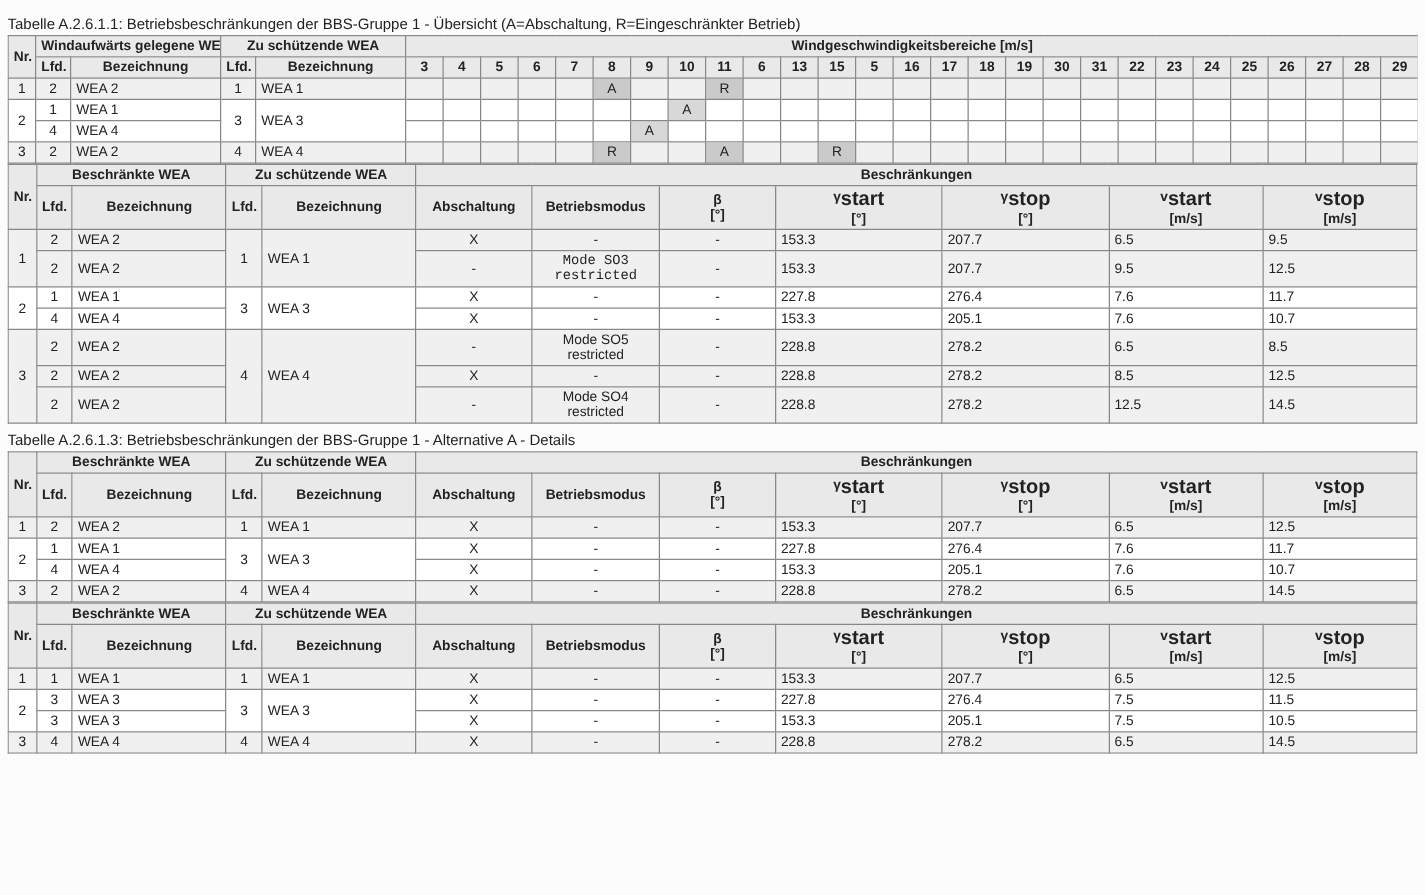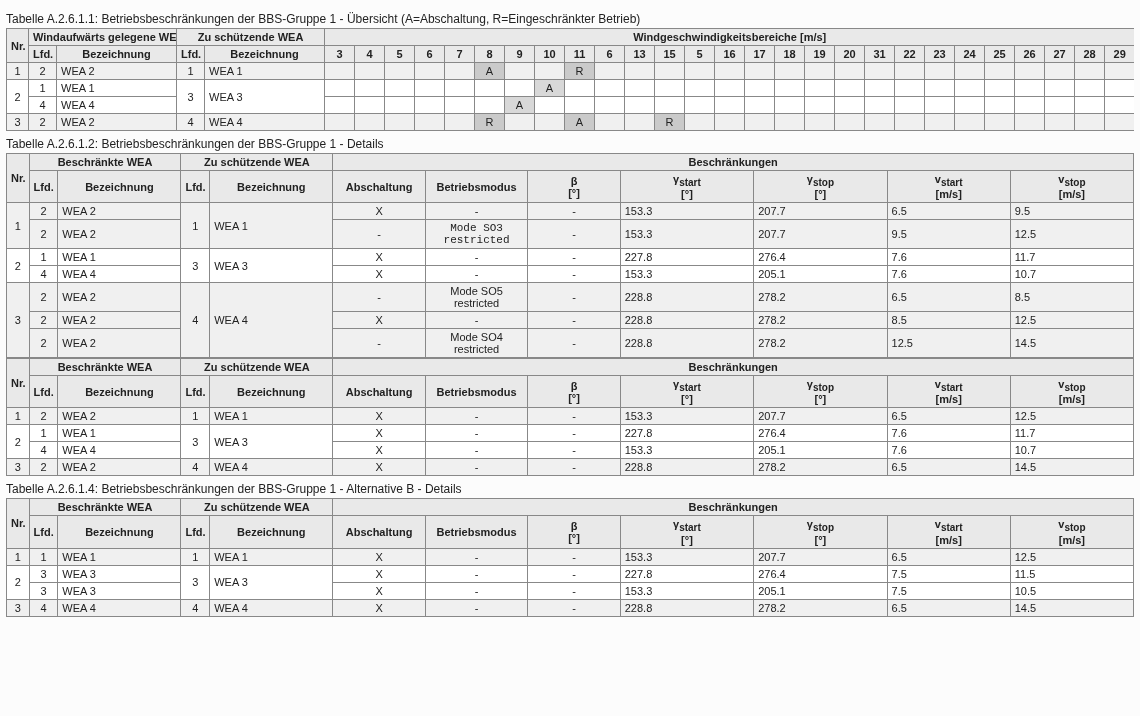--- a/index.html
+++ b/index.html
@@ -24,21 +24,21 @@
     vertical-align: middle;
     overflow: hidden;
     white-space: nowrap;
   }
   th {
     background: #e9e9e9;
     font-weight: bold;
     text-align: center;
   }
   td { background: #fff; }
-  .sub { font-size: 10px; }
+  .sub { font-size: 16px; }
   .alt td { background: #f0f0f0; }
   td.num { }
   td.c { text-align: center; }
   td.shade { background: #d8d8d8 !important; }
   td.shade-alt { background: #cacaca !important; }
   col.nr { width: 22px; }
   col.lfd { width: 28px; }
   col.bez { width: 120px; }
   col.lfd2 { width: 28px; }
   col.bez2 { width: 120px; }
@@ -112,21 +112,21 @@
         <th>10</th>
         <th>11</th>
         <th>6</th>
         <th>13</th>
         <th>15</th>
         <th>5</th>
         <th>16</th>
         <th>17</th>
         <th>18</th>
         <th>19</th>
-        <th>20</th>
+        <th>30</th>
         <th>31</th>
         <th>22</th>
         <th>23</th>
         <th>24</th>
         <th>25</th>
         <th>26</th>
         <th>27</th>
         <th>28</th>
         <th>29</th>
       </tr>
@@ -263,21 +263,20 @@
         <td class="c"></td>
         <td class="c"></td>
         <td class="c"></td>
         <td class="c"></td>
       </tr>
     </tbody>
 </table>
 
 <div id="detail-tables">
     <div>
-      <div class="caption">Tabelle A.2.6.1.2: Betriebsbeschränkungen der BBS-Gruppe 1 - Details</div>
       <table>
         <colgroup>
           <col class="nr">
           <col class="lfd">
           <col class="bez">
           <col class="lfd2">
           <col class="bez2">
           <col class="ab">
           <col class="bm">
           <col class="beta">
@@ -385,20 +384,115 @@
           </tr>
           <tr class="alt">
             <td class="c">2</td>
             <td>WEA 2</td>
             <td class="c">-</td>
             <td class="c" style="white-space: normal; margin-top: 48px;">Mode SO4 restricted</td>
             <td class="c">-</td>
             <td class="num">228.8</td>
             <td class="num">278.2</td>
             <td class="num">12.5</td>
+            <td class="num">14.5</td>
+          </tr>
+        </tbody>
+      </table>
+    </div>
+    <div>
+      <div class="caption">Tabelle A.2.6.1.3: Betriebsbeschränkungen der BBS-Gruppe 1 - Alternative A - Details</div>
+      <table>
+        <colgroup>
+          <col class="nr">
+          <col class="lfd">
+          <col class="bez">
+          <col class="lfd2">
+          <col class="bez2">
+          <col class="ab">
+          <col class="bm">
+          <col class="beta">
+          <col class="g">
+          <col class="g">
+          <col class="v">
+          <col class="v">
+        </colgroup>
+        <thead>
+          <tr>
+            <th rowspan="2">Nr.</th>
+            <th colspan="2">Beschränkte WEA</th>
+            <th colspan="2">Zu schützende WEA</th>
+            <th colspan="7">Beschränkungen</th>
+          </tr>
+          <tr>
+            <th>Lfd. Nr.</th>
+            <th>Bezeichnung</th>
+            <th>Lfd. Nr.</th>
+            <th>Bezeichnung</th>
+            <th>Abschaltung</th>
+            <th>Betriebsmodus</th>
+            <th>β<br>[°]</th>
+            <th>γ<span class="sub" style="vertical-align:sub">start</span><br>[°]</th>
+            <th>γ<span class="sub" style="vertical-align:sub">stop</span><br>[°]</th>
+            <th>v<span class="sub" style="vertical-align:sub">start</span><br>[m/s]</th>
+            <th>v<span class="sub" style="vertical-align:sub">stop</span><br>[m/s]</th>
+          </tr>
+        </thead>
+        <tbody>
+          <tr class="alt">
+            <td rowspan="1" class="c">1</td>
+            <td class="c">2</td>
+            <td>WEA 2</td>
+            <td rowspan="1" class="c">1</td>
+            <td rowspan="1">WEA 1</td>
+            <td class="c">X</td>
+            <td class="c" style="white-space: normal;">-</td>
+            <td class="c">-</td>
+            <td class="num">153.3</td>
+            <td class="num">207.7</td>
+            <td class="num">6.5</td>
+            <td class="num">12.5</td>
+          </tr>
+          <tr>
+            <td rowspan="2" class="c">2</td>
+            <td class="c">1</td>
+            <td>WEA 1</td>
+            <td rowspan="2" class="c">3</td>
+            <td rowspan="2">WEA 3</td>
+            <td class="c">X</td>
+            <td class="c" style="white-space: normal;">-</td>
+            <td class="c">-</td>
+            <td class="num">227.8</td>
+            <td class="num">276.4</td>
+            <td class="num">7.6</td>
+            <td class="num">11.7</td>
+          </tr>
+          <tr>
+            <td class="c">4</td>
+            <td>WEA 4</td>
+            <td class="c">X</td>
+            <td class="c" style="white-space: normal;">-</td>
+            <td class="c">-</td>
+            <td class="num">153.3</td>
+            <td class="num">205.1</td>
+            <td class="num">7.6</td>
+            <td class="num">10.7</td>
+          </tr>
+          <tr class="alt">
+            <td rowspan="1" class="c">3</td>
+            <td class="c">2</td>
+            <td>WEA 2</td>
+            <td rowspan="1" class="c">4</td>
+            <td rowspan="1">WEA 4</td>
+            <td class="c">X</td>
+            <td class="c" style="white-space: normal;">-</td>
+            <td class="c">-</td>
+            <td class="num">228.8</td>
+            <td class="num">278.2</td>
+            <td class="num">6.5</td>
             <td class="num">14.5</td>
           </tr>
         </tbody>
       </table>
     </div>
     <div>
       <table>
         <colgroup>
           <col class="nr">
           <col class="lfd">
@@ -430,115 +524,20 @@
             <th>β<br>[°]</th>
             <th>γ<span class="sub" style="vertical-align:sub">start</span><br>[°]</th>
             <th>γ<span class="sub" style="vertical-align:sub">stop</span><br>[°]</th>
             <th>v<span class="sub" style="vertical-align:sub">start</span><br>[m/s]</th>
             <th>v<span class="sub" style="vertical-align:sub">stop</span><br>[m/s]</th>
           </tr>
         </thead>
         <tbody>
           <tr class="alt">
             <td rowspan="1" class="c">1</td>
-            <td class="c">2</td>
-            <td>WEA 2</td>
-            <td rowspan="1" class="c">1</td>
-            <td rowspan="1">WEA 1</td>
-            <td class="c">X</td>
-            <td class="c" style="white-space: normal;">-</td>
-            <td class="c">-</td>
-            <td class="num">153.3</td>
-            <td class="num">207.7</td>
-            <td class="num">6.5</td>
-            <td class="num">12.5</td>
-          </tr>
-          <tr>
-            <td rowspan="2" class="c">2</td>
-            <td class="c">1</td>
-            <td>WEA 1</td>
-            <td rowspan="2" class="c">3</td>
-            <td rowspan="2">WEA 3</td>
-            <td class="c">X</td>
-            <td class="c" style="white-space: normal;">-</td>
-            <td class="c">-</td>
-            <td class="num">227.8</td>
-            <td class="num">276.4</td>
-            <td class="num">7.6</td>
-            <td class="num">11.7</td>
-          </tr>
-          <tr>
-            <td class="c">4</td>
-            <td>WEA 4</td>
-            <td class="c">X</td>
-            <td class="c" style="white-space: normal;">-</td>
-            <td class="c">-</td>
-            <td class="num">153.3</td>
-            <td class="num">205.1</td>
-            <td class="num">7.6</td>
-            <td class="num">10.7</td>
-          </tr>
-          <tr class="alt">
-            <td rowspan="1" class="c">3</td>
-            <td class="c">2</td>
-            <td>WEA 2</td>
-            <td rowspan="1" class="c">4</td>
-            <td rowspan="1">WEA 4</td>
-            <td class="c">X</td>
-            <td class="c" style="white-space: normal;">-</td>
-            <td class="c">-</td>
-            <td class="num">228.8</td>
-            <td class="num">278.2</td>
-            <td class="num">6.5</td>
-            <td class="num">14.5</td>
-          </tr>
-        </tbody>
-      </table>
-    </div>
-    <div>
-      <div class="caption">Tabelle A.2.6.1.4: Betriebsbeschränkungen der BBS-Gruppe 1 - Alternative B - Details</div>
-      <table>
-        <colgroup>
-          <col class="nr">
-          <col class="lfd">
-          <col class="bez">
-          <col class="lfd2">
-          <col class="bez2">
-          <col class="ab">
-          <col class="bm">
-          <col class="beta">
-          <col class="g">
-          <col class="g">
-          <col class="v">
-          <col class="v">
-        </colgroup>
-        <thead>
-          <tr>
-            <th rowspan="2">Nr.</th>
-            <th colspan="2">Beschränkte WEA</th>
-            <th colspan="2">Zu schützende WEA</th>
-            <th colspan="7">Beschränkungen</th>
-          </tr>
-          <tr>
-            <th>Lfd. Nr.</th>
-            <th>Bezeichnung</th>
-            <th>Lfd. Nr.</th>
-            <th>Bezeichnung</th>
-            <th>Abschaltung</th>
-            <th>Betriebsmodus</th>
-            <th>β<br>[°]</th>
-            <th>γ<span class="sub" style="vertical-align:sub">start</span><br>[°]</th>
-            <th>γ<span class="sub" style="vertical-align:sub">stop</span><br>[°]</th>
-            <th>v<span class="sub" style="vertical-align:sub">start</span><br>[m/s]</th>
-            <th>v<span class="sub" style="vertical-align:sub">stop</span><br>[m/s]</th>
-          </tr>
-        </thead>
-        <tbody>
-          <tr class="alt">
-            <td rowspan="1" class="c">1</td>
             <td class="c">1</td>
             <td>WEA 1</td>
             <td rowspan="1" class="c">1</td>
             <td rowspan="1">WEA 1</td>
             <td class="c">X</td>
             <td class="c" style="white-space: normal;">-</td>
             <td class="c">-</td>
             <td class="num">153.3</td>
             <td class="num">207.7</td>
             <td class="num">6.5</td>

